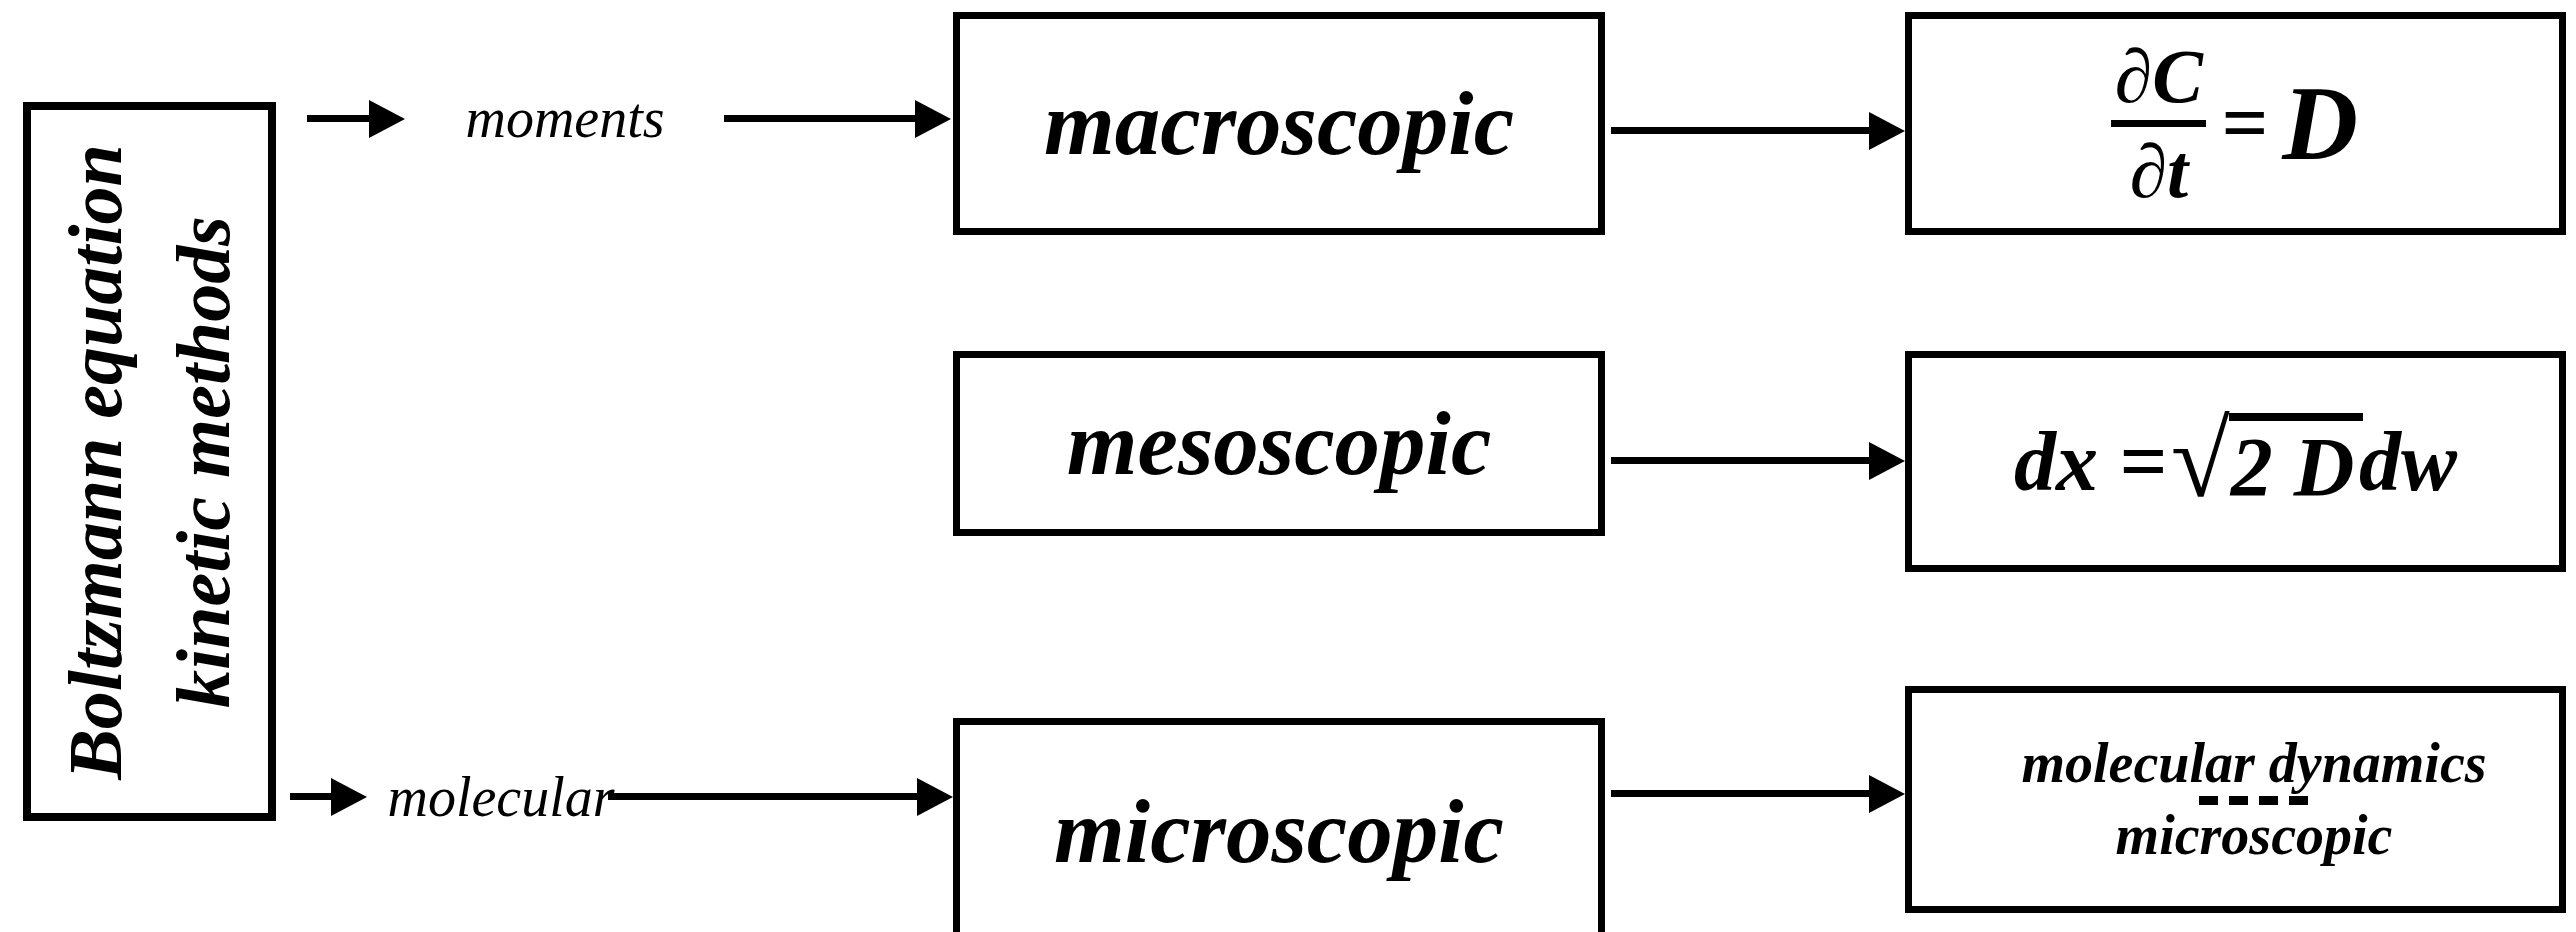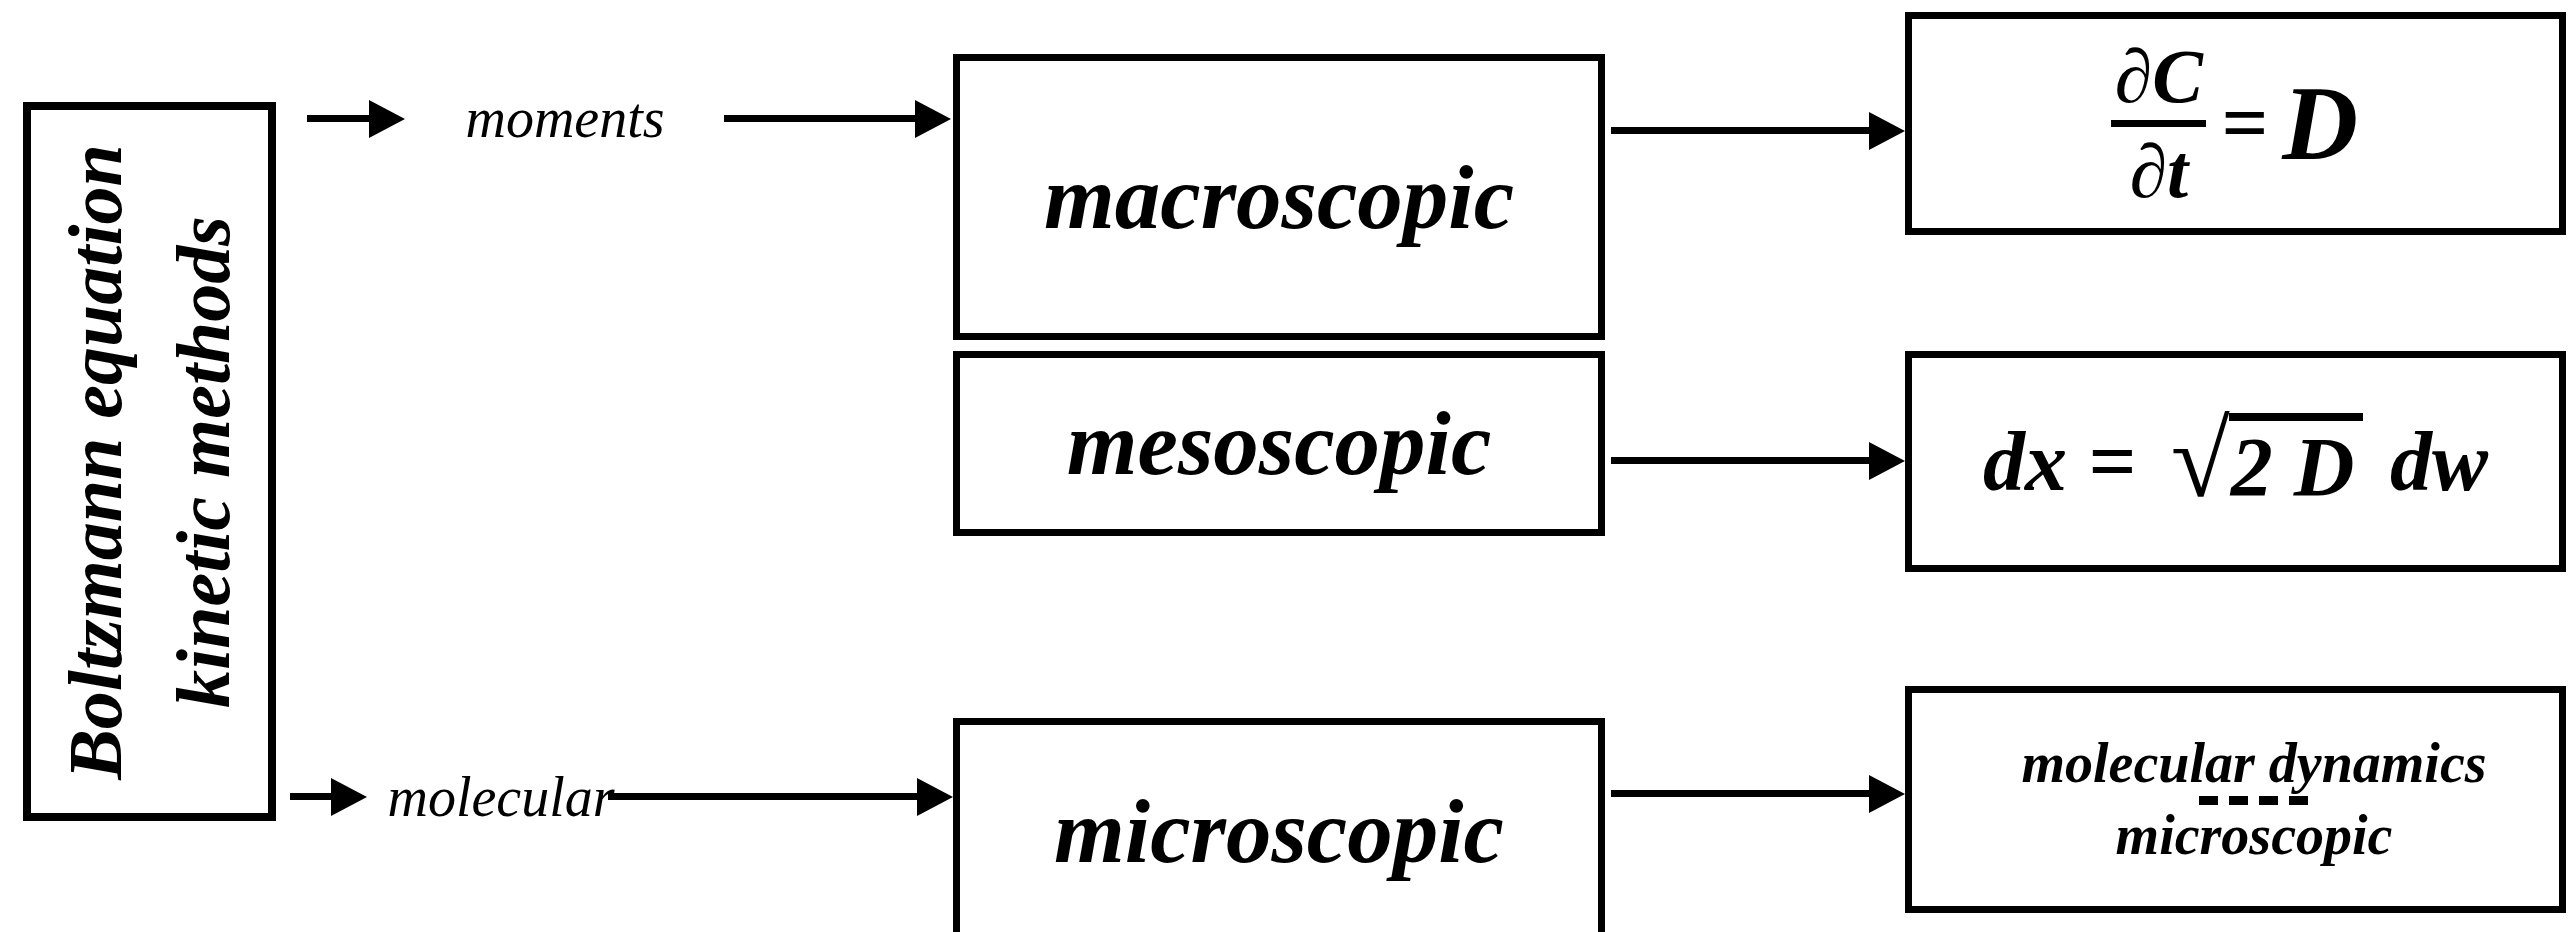--- a/index.html
+++ b/index.html
@@ -54,21 +54,21 @@
     font-style:italic;font-weight:700;
   }
   .frac{display:inline-flex;flex-direction:column;align-items:center;font-size:76px;}
   .frac .fbar{align-self:stretch;height:7.3px;background:#000;margin:5.5px 0;}
   .frac .num,.frac .den{line-height:1;padding:0 3.6px;white-space:nowrap;}
   .sup{font-size:0.62em;line-height:1;vertical-align:super;}
   .eq-sign{font-size:82px;line-height:1;margin:0 14.6px;}
   .script-d{font-size:105px;line-height:1;}
   .pde-coef{margin-right:1.8px;}
   
-  #meso-equation{font-size:84px;gap:34px;}
+  #meso-equation{font-size:84px;gap:3px;}
   .sqrt{display:inline-flex;align-items:flex-start;}
   .rad-sign{font-style:italic;font-weight:700;font-size:1.28em;line-height:0.8;transform:translateY(3.6px);}
   .radicand{border-top:8.2px solid #000;padding:5.5px 9px 0 1.8px;line-height:1;white-space:nowrap;}
   .eq-tail{margin-left:-7.3px;white-space:nowrap;}
   .eq-lhs{white-space:nowrap;}
   
   #methods-content{
     display:flex;flex-direction:column;align-items:center;justify-content:center;
     font-style:italic;font-weight:700;font-size:56px;line-height:1.02;
     width:100%;
@@ -91,21 +91,21 @@
   </div>
 
   <div class="arrow" style="left:307px;top:115px;width:62px;"></div>
   <div class="branch-label" style="left:401px;top:90px;width:328px;">moments</div>
   <div class="arrow" style="left:724px;top:115px;width:191px;"></div>
 
   <div class="arrow" style="left:290px;top:793px;width:41px;"></div>
   <div class="branch-label" style="left:369px;top:769px;width:264px;">molecular</div>
   <div class="arrow" style="left:608px;top:793px;width:309px;"></div>
 
-  <div class="box" style="left:953px;top:12px;width:652px;height:286px;margin-top:42px;">
+  <div class="box" style="left:953px;top:12px;width:652px;height:223px;">
     <span class="scale-label">macroscopic</span>
   </div>
 
   <div class="box" style="left:953px;top:351px;width:652px;height:185px;">
     <span class="scale-label">mesoscopic</span>
   </div>
 
   <div class="box" style="left:953px;top:686px;width:652px;height:227px;margin-top:32px;">
     <span class="scale-label">microscopic</span>
   </div>

